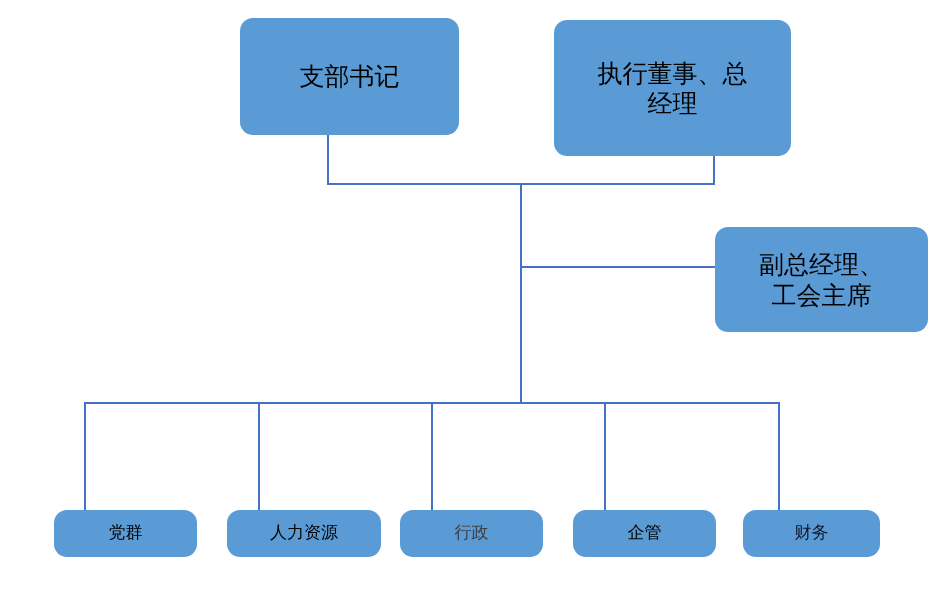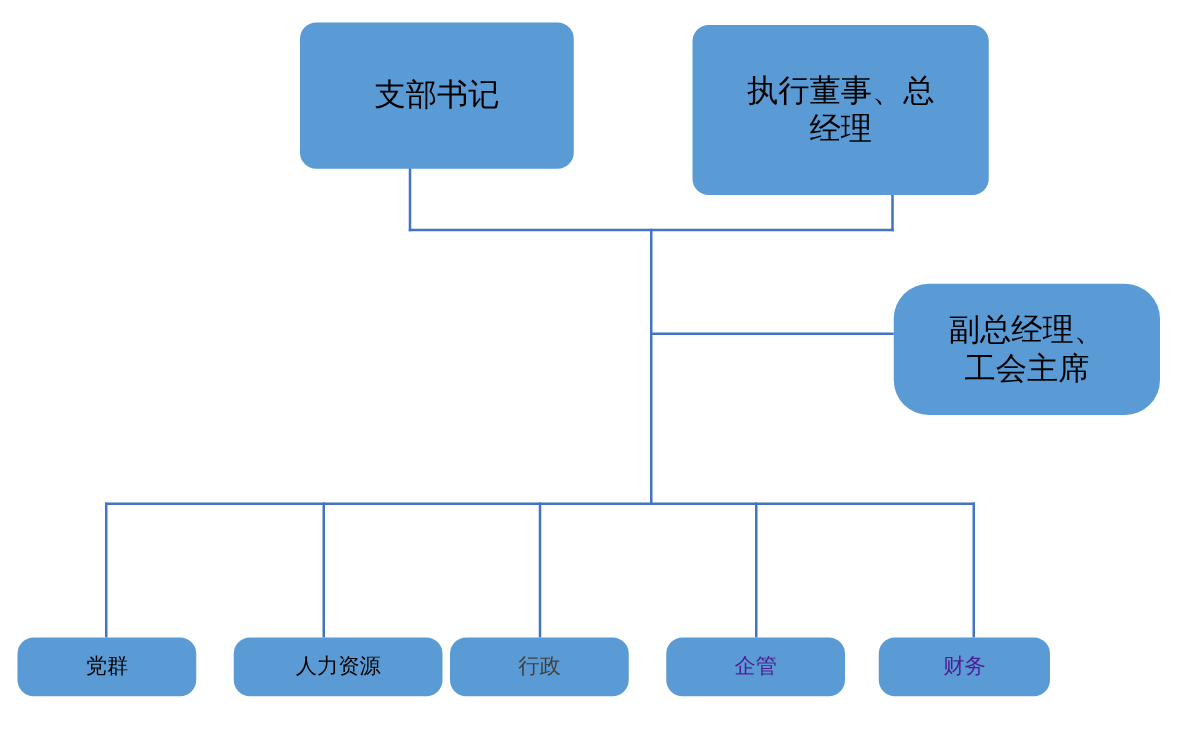--- a/index.html
+++ b/index.html
@@ -35,20 +35,21 @@
     z-index: 2;
   }
   .node.level-1 {
     font-size: 25px;
   }
   .node.level-2 {
     font-size: 25px;
   }
   .node.level-3 {
     font-size: 17px;
+    margin-left: 40px;
   }
   
   .conn {
     position: absolute;
     background: #4472C4;
     z-index: 1;
   }
   .conn.h {
     height: 2px;
   }
@@ -70,21 +71,21 @@
       <div class="conn v" style="left: 84px; top: 402px; height: 108px; background: rgb(68, 114, 196);"></div>
       <div class="conn v" style="left: 258px; top: 402px; height: 108px; background: rgb(68, 114, 196);"></div>
       <div class="conn v" style="left: 431px; top: 402px; height: 108px; background: rgb(68, 114, 196);"></div>
       <div class="conn v" style="left: 604px; top: 402px; height: 108px; background: rgb(68, 114, 196);"></div>
       <div class="conn v" style="left: 778px; top: 402px; height: 108px; background: rgb(68, 114, 196);"></div>
     </div>
   <div id="node-layer">
       <div class="node level-1" style="left: 240px; top: 18px; width: 219px; height: 117px; background: rgb(91, 155, 213); color: rgb(0, 0, 0);">支部书记</div>
       <div class="node level-1" style="left: 554px; top: 20px; width: 237px; height: 136px; background: rgb(91, 155, 213); color: rgb(0, 0, 0);">执行董事、总
 经理</div>
-      <div class="node level-2" style="left: 715px; top: 227px; width: 213px; height: 105px; background: rgb(91, 155, 213); color: rgb(0, 0, 0); border-radius: 28px;">副总经理、
+      <div class="node level-2" style="left: 715px; top: 227px; width: 213px; height: 105px; background: rgb(91, 155, 213); color: rgb(0, 0, 0);">副总经理、
 工会主席</div>
       <div class="node level-3" style="left: 14px; top: 510px; width: 143px; height: 47px; background: rgb(91, 155, 213); color: rgb(0, 0, 0);">党群</div>
-      <div class="node level-3" style="left: 187px; top: 510px; width: 167px; height: 47px; background: rgb(91, 155, 213); color: rgb(0, 0, 0);">人力资源</div>
+      <div class="node level-3" style="left: 187px; top: 510px; width: 154px; height: 47px; background: rgb(91, 155, 213); color: rgb(0, 0, 0);">人力资源</div>
       <div class="node level-3" style="left: 360px; top: 510px; width: 143px; height: 47px; background: rgb(91, 155, 213); color: #404040;">行政</div>
-      <div class="node level-3" style="left: 533px; top: 510px; width: 143px; height: 47px; background: rgb(91, 155, 213); color: #4c1d95;">企管</div>
-      <div class="node level-3" style="left: 703px; top: 510px; width: 137px; height: 47px; background: rgb(91, 155, 213); color: #4c1d95;">财务</div>
+      <div class="node level-3" style="left: 533px; top: 510px; width: 143px; height: 47px; background: rgb(91, 155, 213); color: #000000;">企管</div>
+      <div class="node level-3" style="left: 703px; top: 510px; width: 137px; height: 47px; background: rgb(91, 155, 213); color: #0f172a;">财务</div>
     </div>
 </div>
 
 </body></html>

